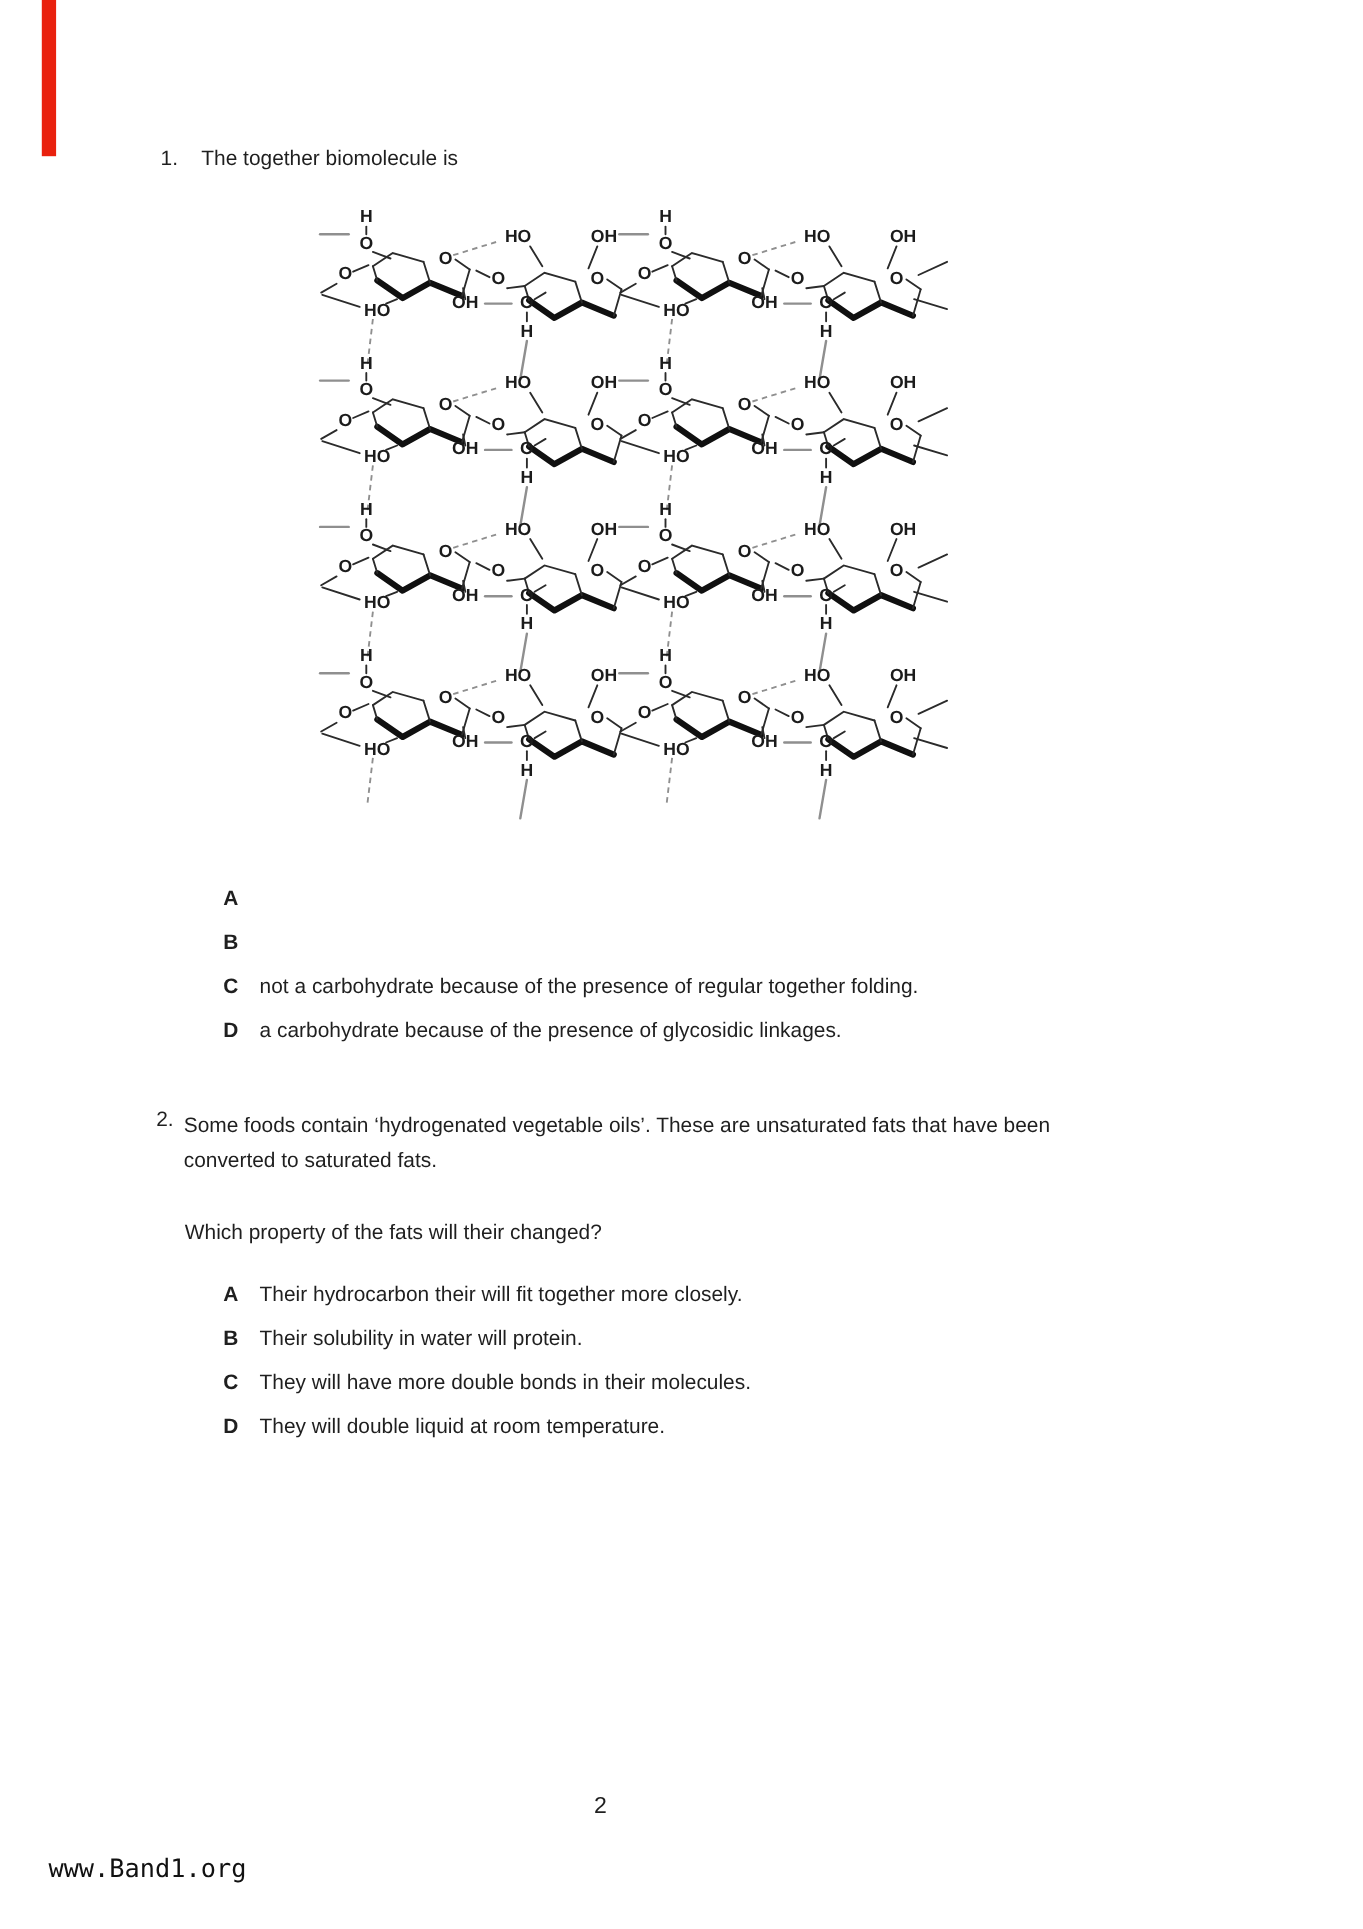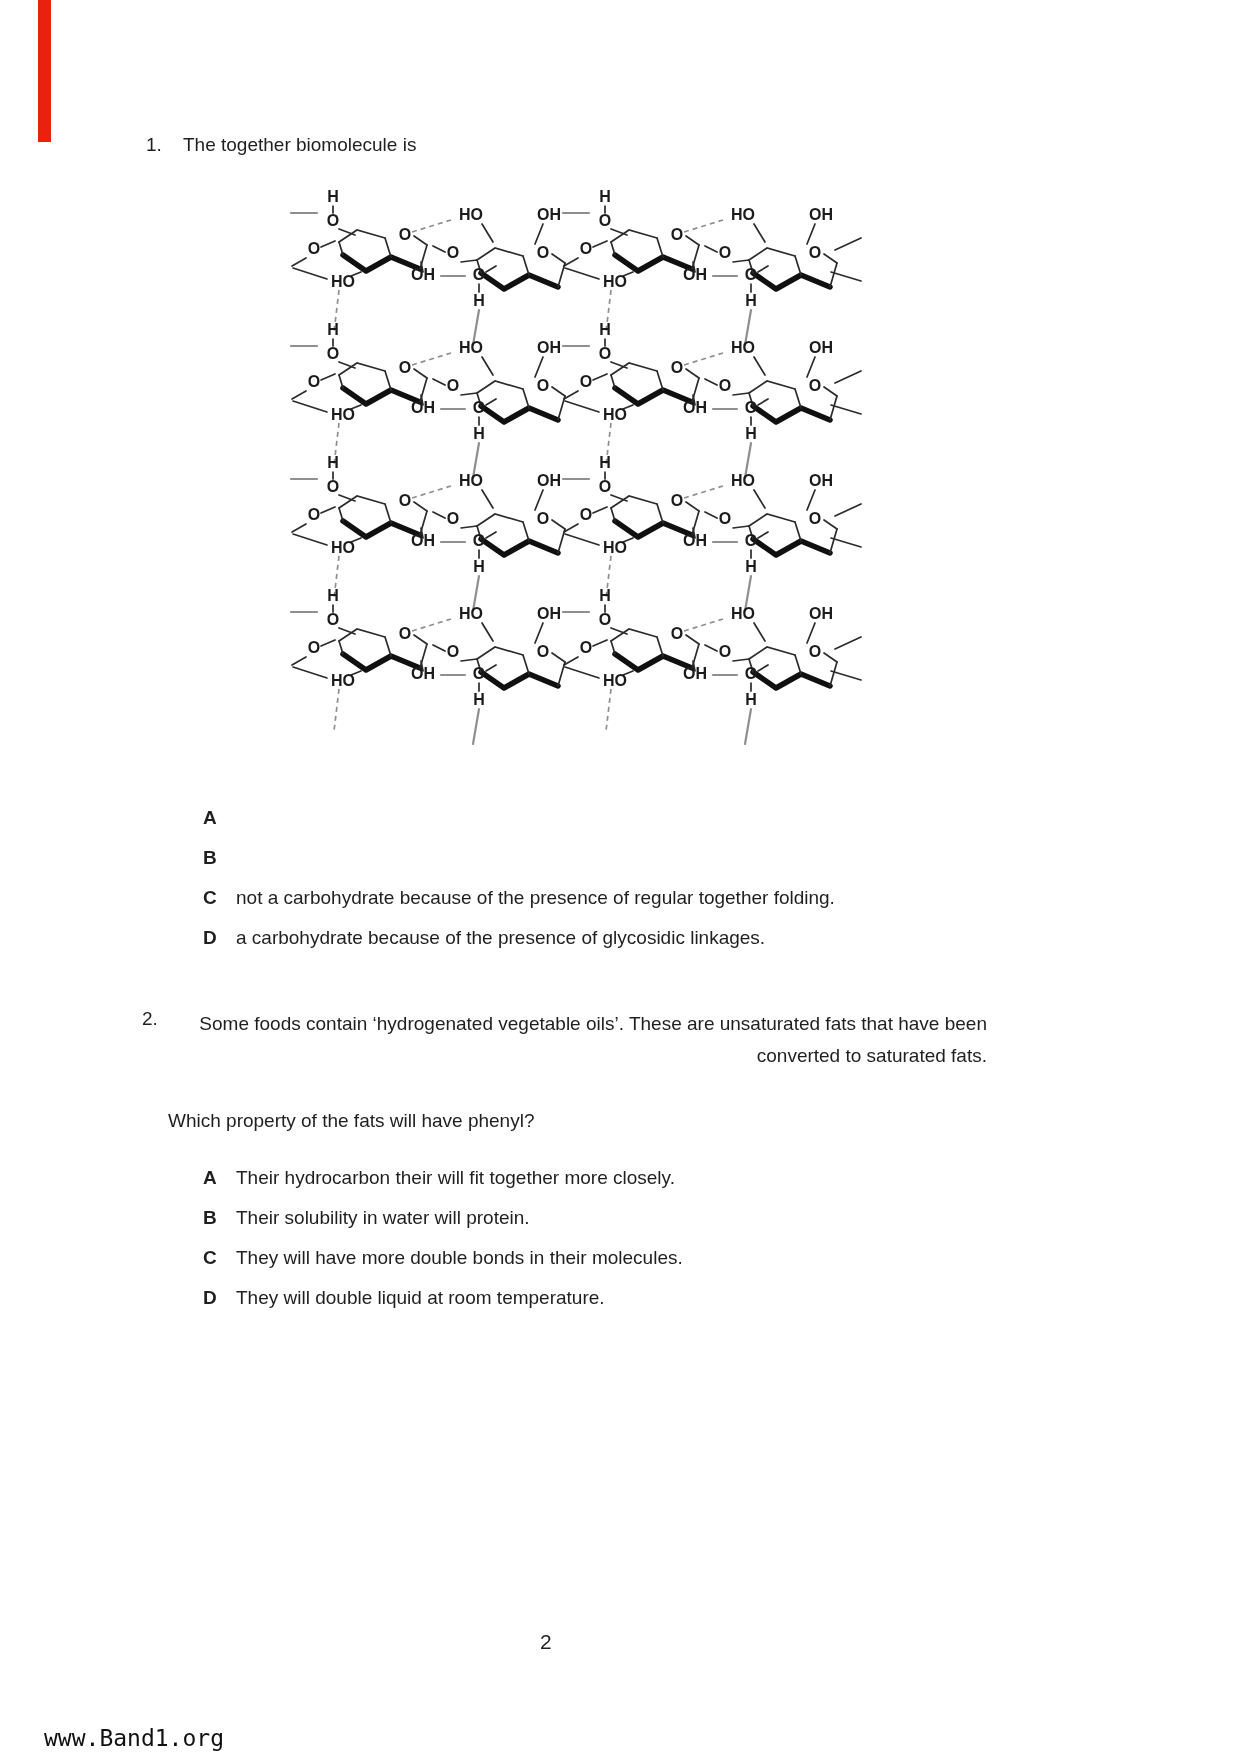--- a/index.html
+++ b/index.html
@@ -7,35 +7,35 @@
     width:1239px;height:1754px;position:relative;background:#ffffff;
     font-family:"Liberation Sans",sans-serif;color:#1f1f1f;overflow:hidden;
   }
   .ribbon{position:absolute;left:38px;top:0;width:13px;height:142px;background:#e9210e;}
   .question{position:absolute;display:flex;font-size:19px;}
   .qnum{flex:0 0 auto;}
   #q1{left:146px;top:134px;}
   #q1 .qnum{width:37px;}
   #q2{left:142px;top:1008px;}
   #q2 .qnum{width:25px;}
-  #q2 .qtext{width:820px;line-height:32px;text-align:right;}
+  #q2 .qtext{width:820px;line-height:32px;}
   .prompt{position:absolute;left:168px;top:1110px;font-size:19px;}
   .options{position:absolute;left:203px;}
   #q1-options{top:806px;}
   #q2-options{top:1166px;}
   .opt{display:flex;margin-bottom:17px;font-size:19px;line-height:23px;}
   .opt .letter{font-weight:bold;width:33px;flex:0 0 auto;}
   .molecule{position:absolute;left:287px;top:182px;}
   .bnd{stroke:#2b2b2b;stroke-width:1.7;fill:none;stroke-linecap:round;}
   .bold{stroke:#101010;stroke-width:5.5;fill:none;stroke-linejoin:round;stroke-linecap:round;}
   .hb{stroke:#8f8f8f;stroke-width:2.2;fill:none;stroke-linecap:round;}
   .hbd{stroke:#8f8f8f;stroke-width:1.7;stroke-dasharray:5 4;fill:none;}
   text.atm{font-family:"Liberation Sans",sans-serif;font-size:16px;font-weight:700;fill:#1b1b1b;text-anchor:middle;}
   .pagenum{position:absolute;left:540px;top:1630px;font-size:21px;}
-  .footer-url{position:absolute;left:44px;top:1686px;font-family:"DejaVu Sans Mono","Liberation Mono",monospace;font-size:23px;color:#111;margin-top:39px;}
+  .footer-url{position:absolute;left:44px;top:1686px;font-family:"DejaVu Sans Mono","Liberation Mono",monospace;font-size:23px;color:#111;}
 </style>
 </head>
 <body>
 
 <div class="ribbon"></div>
 
 <div id="q1" class="question">
   <div class="qnum">1.</div>
   <div class="qtext">The together biomolecule is</div>
 </div>
@@ -116,21 +116,21 @@
     <span class="letter">D</span>
     <span class="otext">a carbohydrate because of the presence of glycosidic linkages.</span>
   </div>
 </div>
 
 <div id="q2" class="question">
   <div class="qnum">2.</div>
   <div class="qtext">Some foods contain ‘hydrogenated vegetable oils’. These are unsaturated fats that have been converted to saturated fats.</div>
 </div>
 
-<div class="prompt">Which property of the fats will have phenyl?</div>
+<div class="prompt">Which property of the fats will their changed?</div>
 
 <div id="q2-options" class="options">
   <div class="opt">
     <span class="letter">A</span>
     <span class="otext">Their hydrocarbon their will fit together more closely.</span>
   </div>
   <div class="opt">
     <span class="letter">B</span>
     <span class="otext">Their solubility in water will protein.</span>
   </div>

